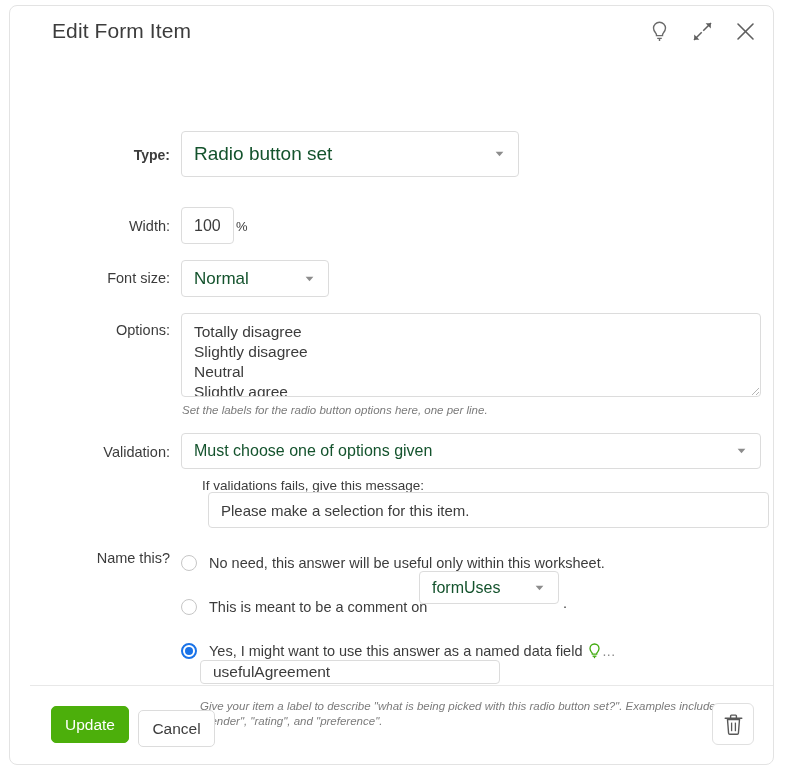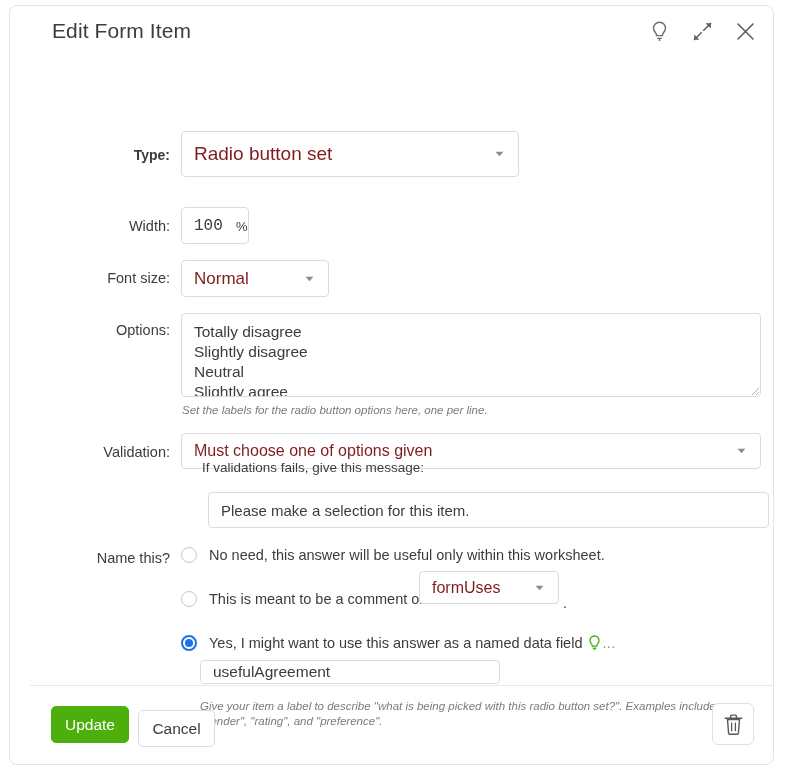--- a/index.html
+++ b/index.html
@@ -91,21 +91,21 @@
 
   .selectbox {
     position: absolute;
     display: flex;
     align-items: center;
     cursor: pointer;
   }
   .selectbox .seltext {
     padding-left: 12px;
     font-size: 17px;
-    color: #7f1d1d;
+    color: #14532d;
     flex: 1 1 auto;
     white-space: nowrap;
     overflow: hidden;
   }
   .caret {
     width: 9px;
     height: 6px;
     margin-right: 14px;
     flex: 0 0 auto;
   }
@@ -138,20 +138,21 @@
     position: absolute;
     font-size: 13px;
     color: #3c3c3c;
   }
 
   
   .radio-row {
     position: absolute;
     display: flex;
     align-items: flex-end;
+    margin-top: 8px;
   }
   .radio {
     width: 16px;
     height: 16px;
     border-radius: 50%;
     border: 1px solid #c6c6c6;
     background: #fff;
     box-sizing: border-box;
     flex: 0 0 auto;
     cursor: pointer;
@@ -277,21 +278,21 @@
 
     <div class="lbl bold" style="top:88px;">Type:</div>
     <div class="ctl selectbox" style="left:151px; top:72px; width:338px; height:46px;">
       <span class="seltext" style="font-size:19px;">Radio button set</span>
       <svg class="caret" viewBox="0 0 10 7">
         <path d="M0.5 0.8 L9.5 0.8 L5 6.2 Z" fill="#8c8c8c"></path>
       </svg>
     </div>
 
     <div class="lbl" style="top:159px;">Width:</div>
-    <input class="ctl textbox" type="text" style="left: 151px; top: 148px; width: 68px; height: 37px; font-family: Liberation Mono, monospace;" value="100">
+    <input class="ctl textbox" type="text" style="left: 151px; top: 148px; width: 53px; height: 37px;" value="100">
     <div class="plain" style="left:206px; top:160px;">%</div>
 
     <div class="lbl" style="top:211px;">Font size:</div>
     <div class="ctl selectbox" style="left:151px; top:201px; width:148px; height:37px;">
       <span class="seltext">Normal</span>
       <svg class="caret" viewBox="0 0 10 7">
         <path d="M0.5 0.8 L9.5 0.8 L5 6.2 Z" fill="#8c8c8c"></path>
       </svg>
     </div>
 
@@ -309,21 +310,21 @@
     <div class="hint" style="left:152px; top:344px;">Set the labels for the radio button options here, one per line.</div>
 
     <div class="lbl" style="top:385px;">Validation:</div>
     <div class="ctl selectbox" style="left:151px; top:374px; width:580px; height:36px;">
       <span class="seltext" style="font-size:16px;">Must choose one of options given</span>
       <svg class="caret" viewBox="0 0 10 7">
         <path d="M0.5 0.8 L9.5 0.8 L5 6.2 Z" fill="#8c8c8c"></path>
       </svg>
     </div>
 
-    <div class="plain" style="left:172px; top:401px; font-size:13.5px;">If validations fails, give this message:</div>
+    <div class="plain" style="left:172px; top:419px; font-size:13.5px;">If validations fails, give this message:</div>
     <input class="ctl textbox" type="text" style="left: 170px; top: 433px; width: 561px; height: 36px; font-size: 15px; margin-left: 8px;" value="Please make a selection for this item.">
 
     <div class="lbl" style="top:491px;">Name this?</div>
 
     <div class="radio-row" style="left:151px; top:488px;">
       <span class="radio"></span>
       <span class="radio-label">No need, this answer will be useful only within this worksheet.</span>
     </div>
 
     <div class="radio-row" style="left:151px; top:532px;">

